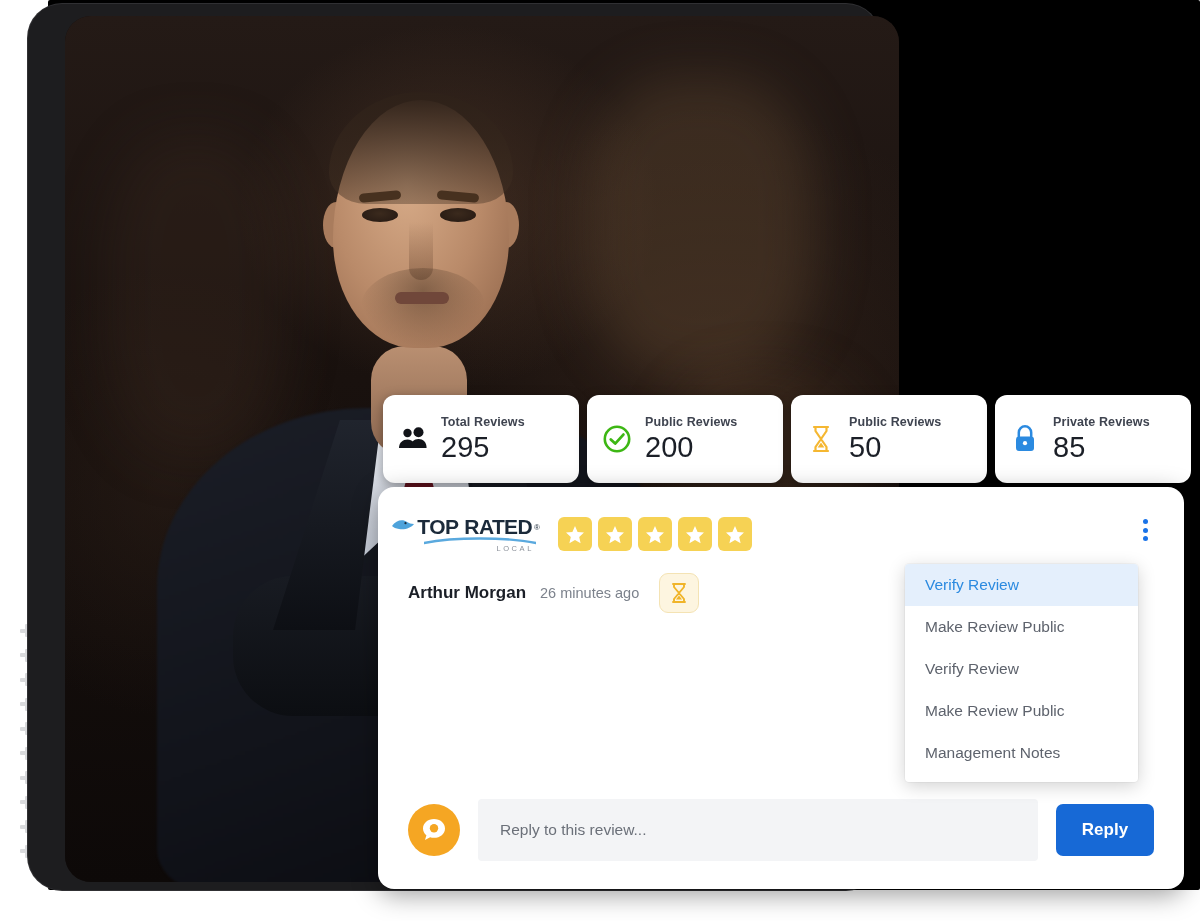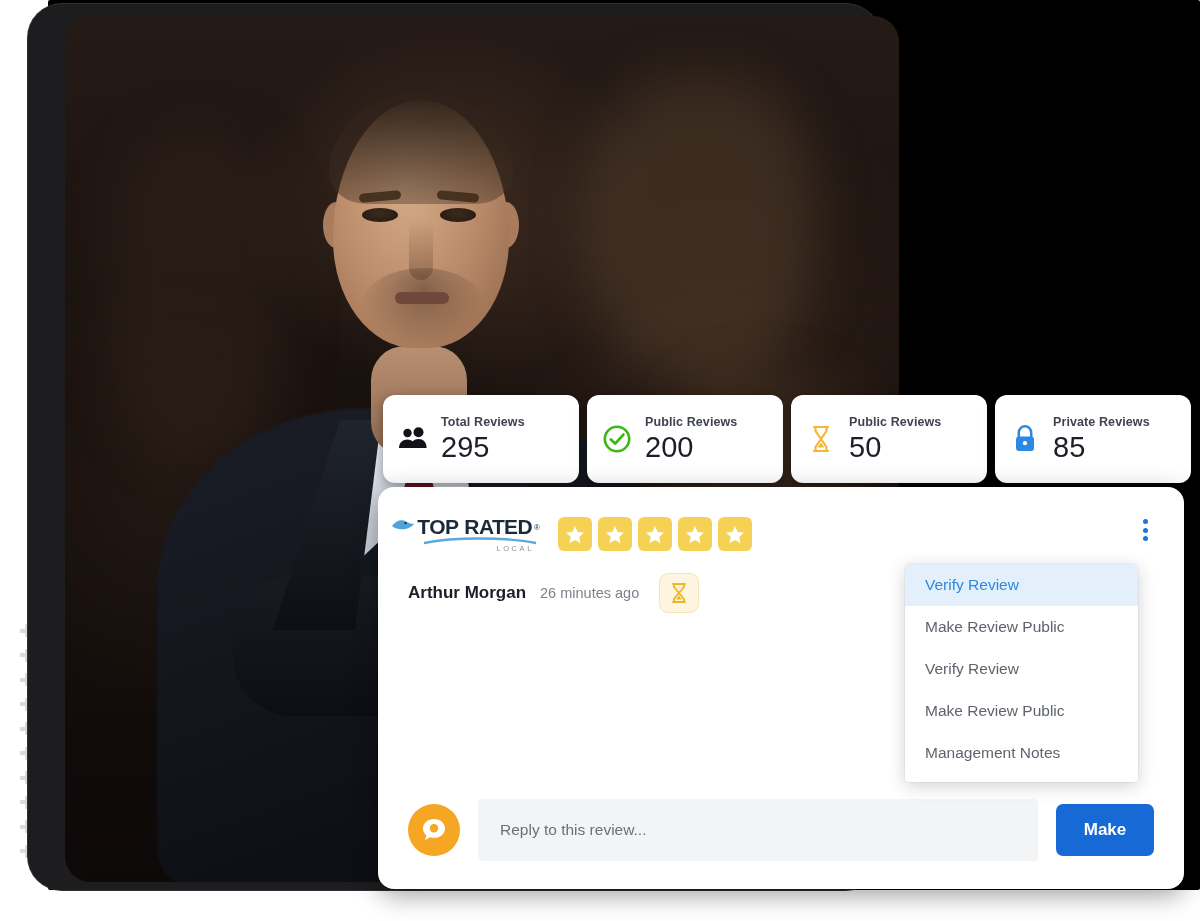--- a/index.html
+++ b/index.html
@@ -620,21 +620,21 @@
 
 
     <div class="reply-bar">
       <div class="reply-avatar">
         <svg width="30" height="30" viewBox="0 0 30 30">
           <path d="M15 4 C21.2 4 26 8.2 26 13.4 C26 18.6 21.2 22.8 15 22.8 C13.6 22.8 12.3 22.6 11.1 22.2 L6 25 L7.4 20.3 C5.3 18.5 4 16.1 4 13.4 C4 8.2 8.8 4 15 4 Z" fill="#ffffff"></path>
           <circle cx="15" cy="13.2" r="4.2" fill="#f5a623"></circle>
         </svg>
       </div>
       <input class="reply-input" type="text" placeholder="Reply to this review..." style="">
-      <button class="reply-btn">Make</button>
+      <button class="reply-btn">Reply</button>
     </div>
   </div>
 
   <div class="dropdown" id="dropdown">
       <div class="dd-item active">Verify Review</div>
       <div class="dd-item">Make Review Public</div>
       <div class="dd-item">Verify Review</div>
       <div class="dd-item">Make Review Public</div>
       <div class="dd-item">Management Notes</div>
     </div>

